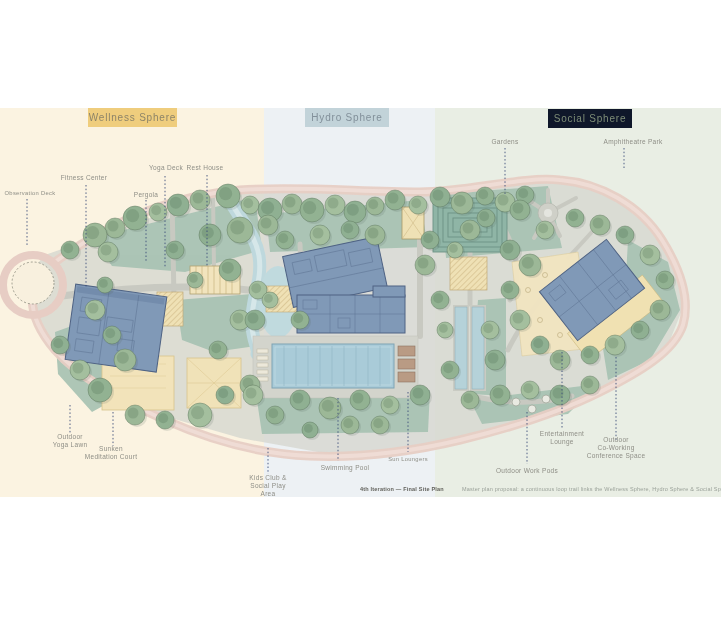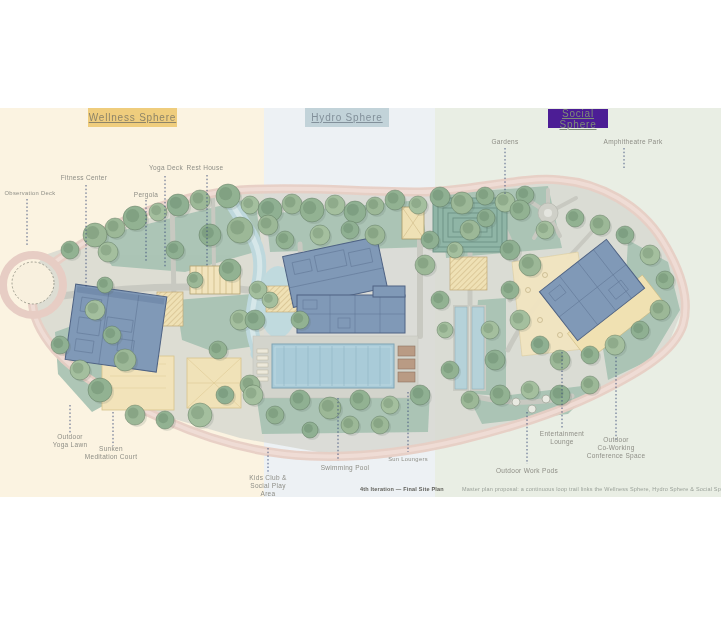--- a/index.html
+++ b/index.html
@@ -3,24 +3,24 @@
 <meta charset="utf-8">
 <style>
   html,body{margin:0;padding:0;background:#ffffff;}
   #stage{position:relative;width:721px;height:631px;background:#ffffff;overflow:hidden;
          font-family:"Liberation Sans", sans-serif;}
   .band{position:absolute;top:108px;height:389px;}
   .band.wellness{left:0;width:264px;background:#fbf3e1;}
   .band.hydro{left:264px;width:171px;background:#edf1f4;}
   .band.social{left:435px;width:286px;background:#e9eee4;}
   .chip{position:absolute;height:19px;display:flex;align-items:center;justify-content:center;
-        font-size:10px;letter-spacing:.8px;text-decoration:underline;}
+        font-size:10px;letter-spacing:.8px;}
   .chip.wellness{left:88px;top:108px;width:89px;background:#efcd7d;color:#8d8468;}
   .chip.hydro{left:305px;top:108px;width:84px;background:#c2d3d9;color:#82909a;}
-  .chip.social{left:548px;top:109px;width:60px;background:#4c1d95;color:#7e8d77;text-align:center;}
+  .chip.social{left:548px;top:109px;width:84px;background:#0f172a;color:#7e8d77;text-align:center;}
   svg.map{position:absolute;left:0;top:0;}
   .map-label{position:absolute;transform:translate(-50%,-50%);text-align:center;
              font-size:6.5px;line-height:8px;color:#8e8e86;letter-spacing:.3px;white-space:nowrap;}
   .map-label span{display:block;}
   .caption{position:absolute;top:486px;font-size:5.5px;letter-spacing:.2px;white-space:nowrap;}
   .caption.left{left:360px;color:#60605a;font-weight:bold;}
   .caption.right{left:462px;color:#9aa199;}
 </style>
 </head>
 <body>

